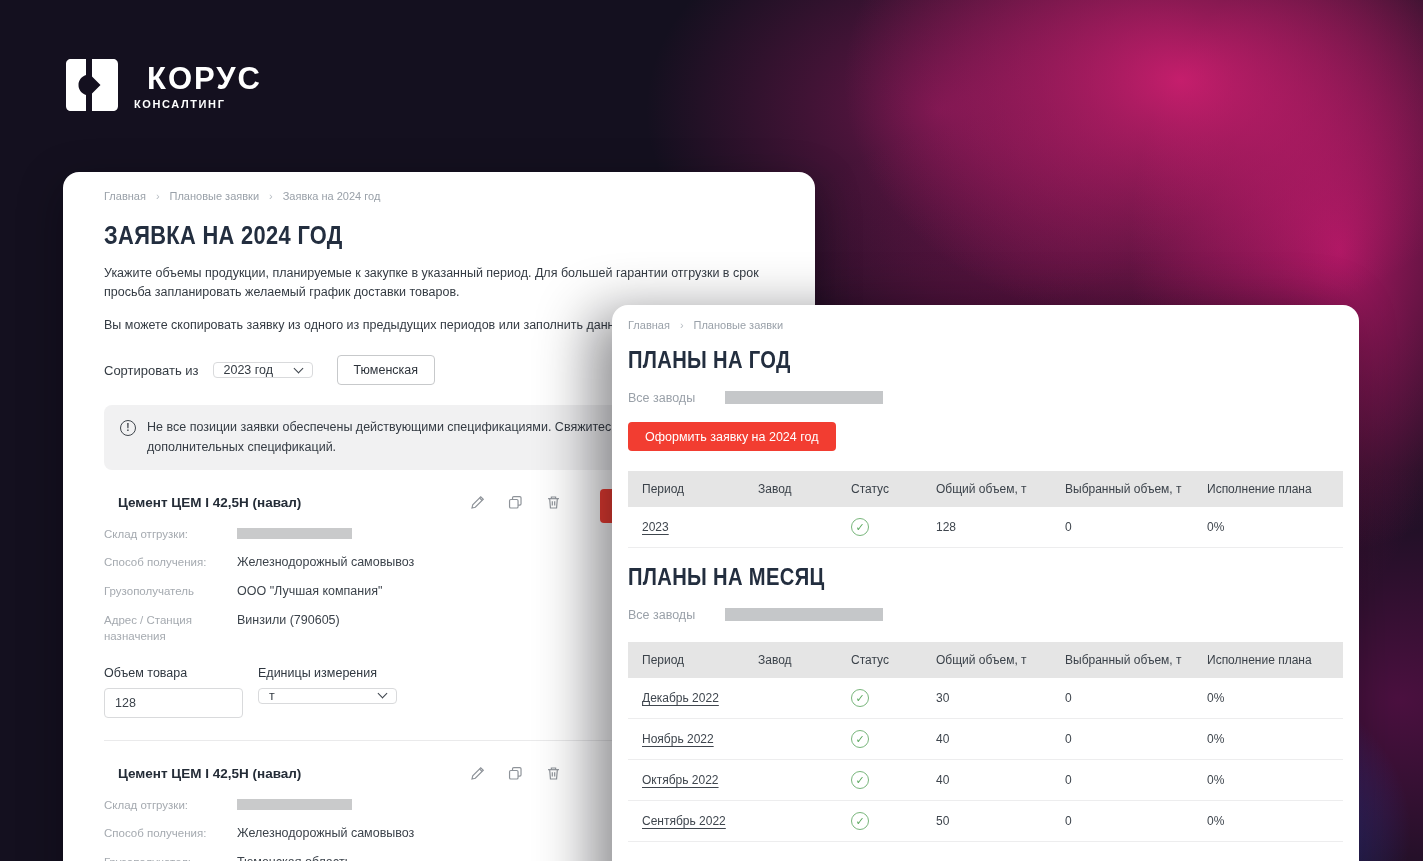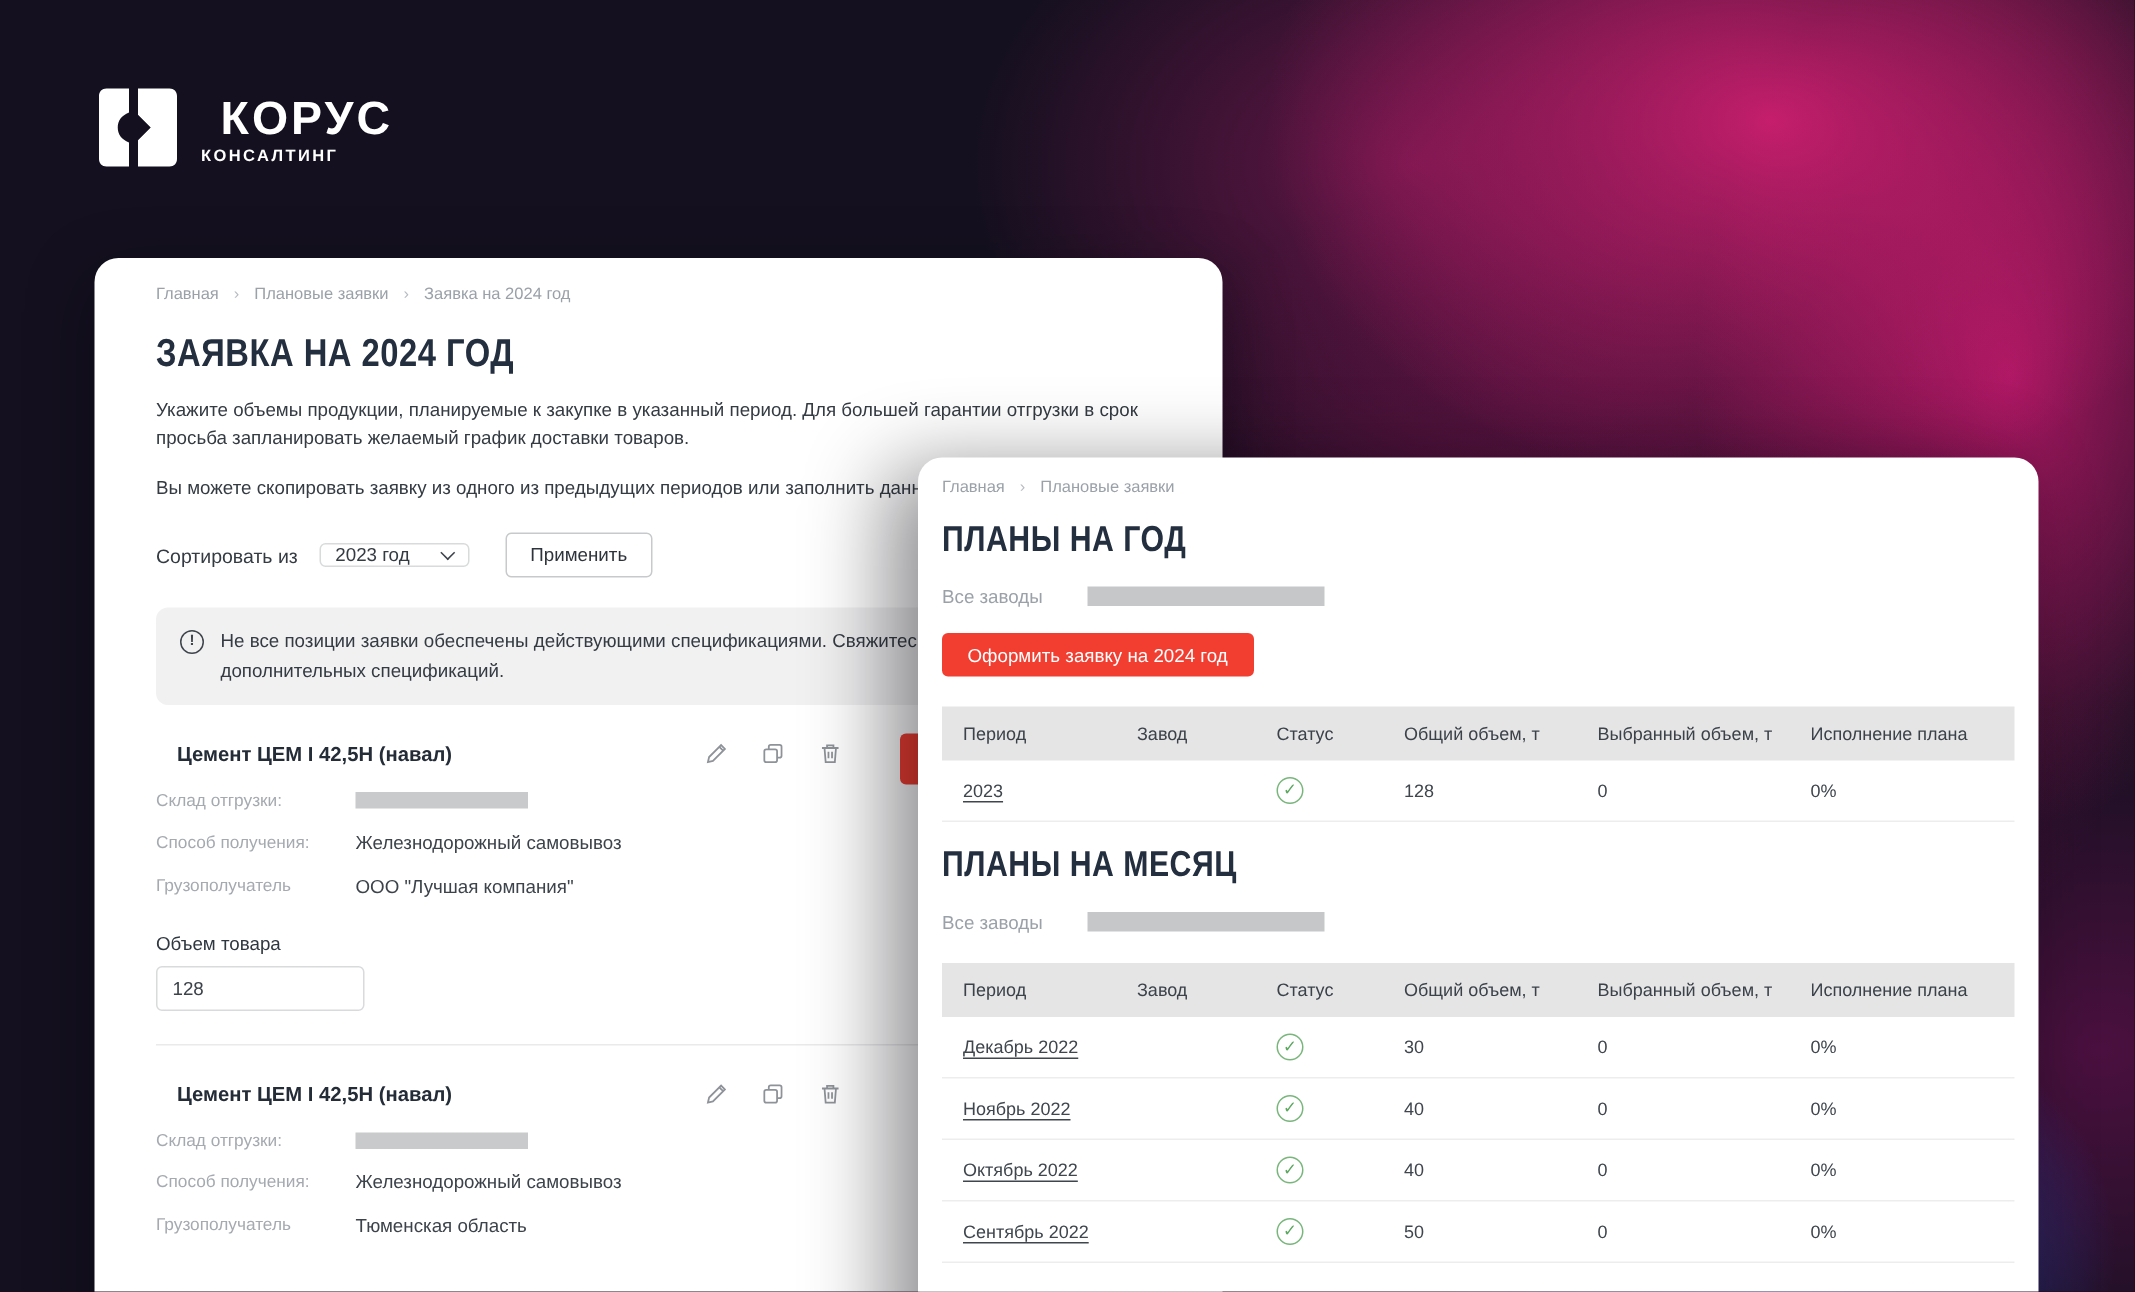--- a/index.html
+++ b/index.html
@@ -133,21 +133,21 @@
 
   <p class="intro">Укажите объемы продукции, планируемые к закупке в указанный период. Для большей гарантии отгрузки в срок просьба запланировать желаемый график доставки товаров.</p>
   <p class="intro">Вы можете скопировать заявку из одного из предыдущих периодов или заполнить данные вручную.</p>
 
   <div class="sort-row">
     <span class="sort-label">Сортировать из</span>
     <div class="select-box sort-select">
       <span>2023 год</span>
       <span class="chev"></span>
     </div>
-    <button class="btn-outline">Применить</button>
+    <button class="btn-outline">Тюменская</button>
   </div>
 
   <div class="warn">
     <span class="warn-icon">!</span>
     <span class="warn-text">
       <div>Не все позиции заявки обеспечены действующими спецификациями. Свяжитесь с менеджером для получения</div>
       <div>дополнительных спецификаций.</div>
     </span>
   </div>
 
@@ -185,25 +185,39 @@
         <span class="redacted-bar"></span>
       </div>
       <div class="def-row">
         <span class="def-label">Способ получения:</span>
         <span class="def-value">Железнодорожный самовывоз</span>
       </div>
       <div class="def-row">
         <span class="def-label">Грузополучатель</span>
         <span class="def-value">ООО "Лучшая компания"</span>
       </div>
+      <div class="def-row">
+        <span class="def-label">Адрес / Станция назначения</span>
+        <span class="def-value">
+          <div>Винзили (790605)</div>
+          <div></div>
+        </span>
+      </div>
     </div>
     <div class="form-row">
       <div class="field">
         <div class="field-label">Объем товара</div>
         <input class="tinput" value="128" style="">
+      </div>
+      <div class="field">
+        <div class="field-label">Единицы измерения</div>
+        <div class="select-box">
+          <span>т</span>
+          <span class="chev"></span>
+        </div>
       </div>
     </div>
   </div>
 
   <hr class="divider">
 
   
   <div class="card">
     <div class="card-head">
       <span class="card-title">Цемент ЦЕМ I 42,5Н (навал)</span>

